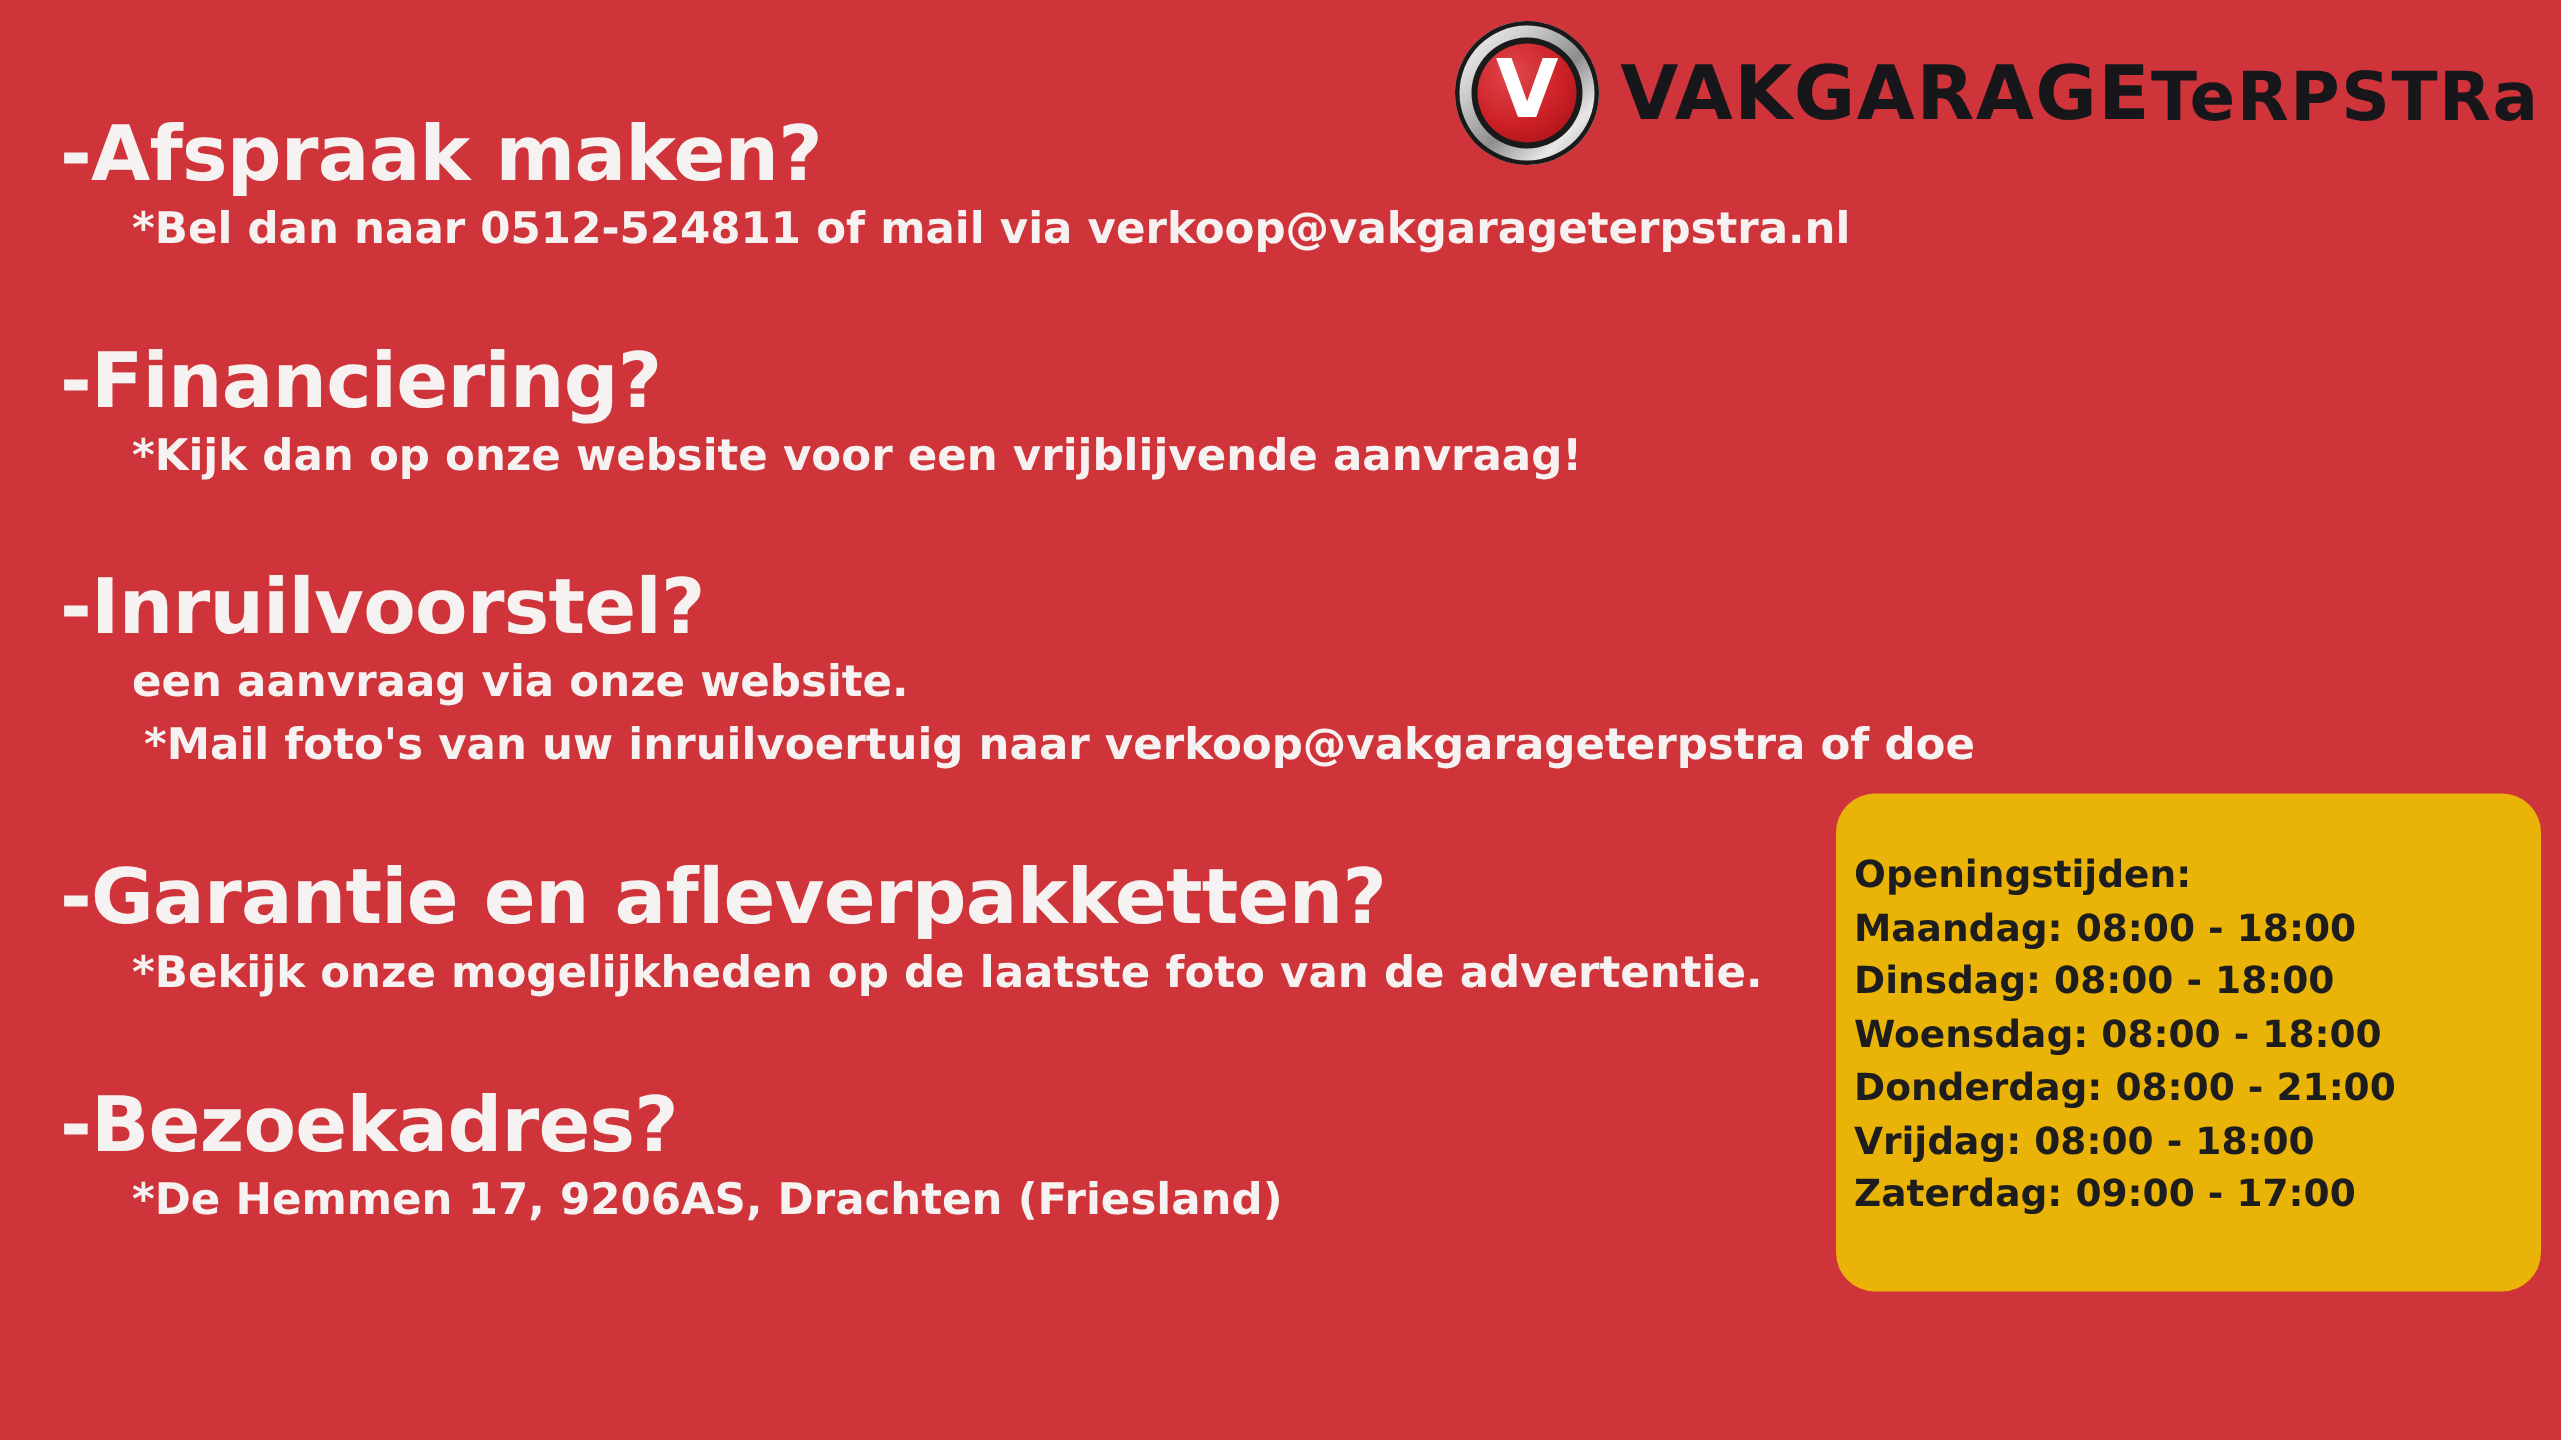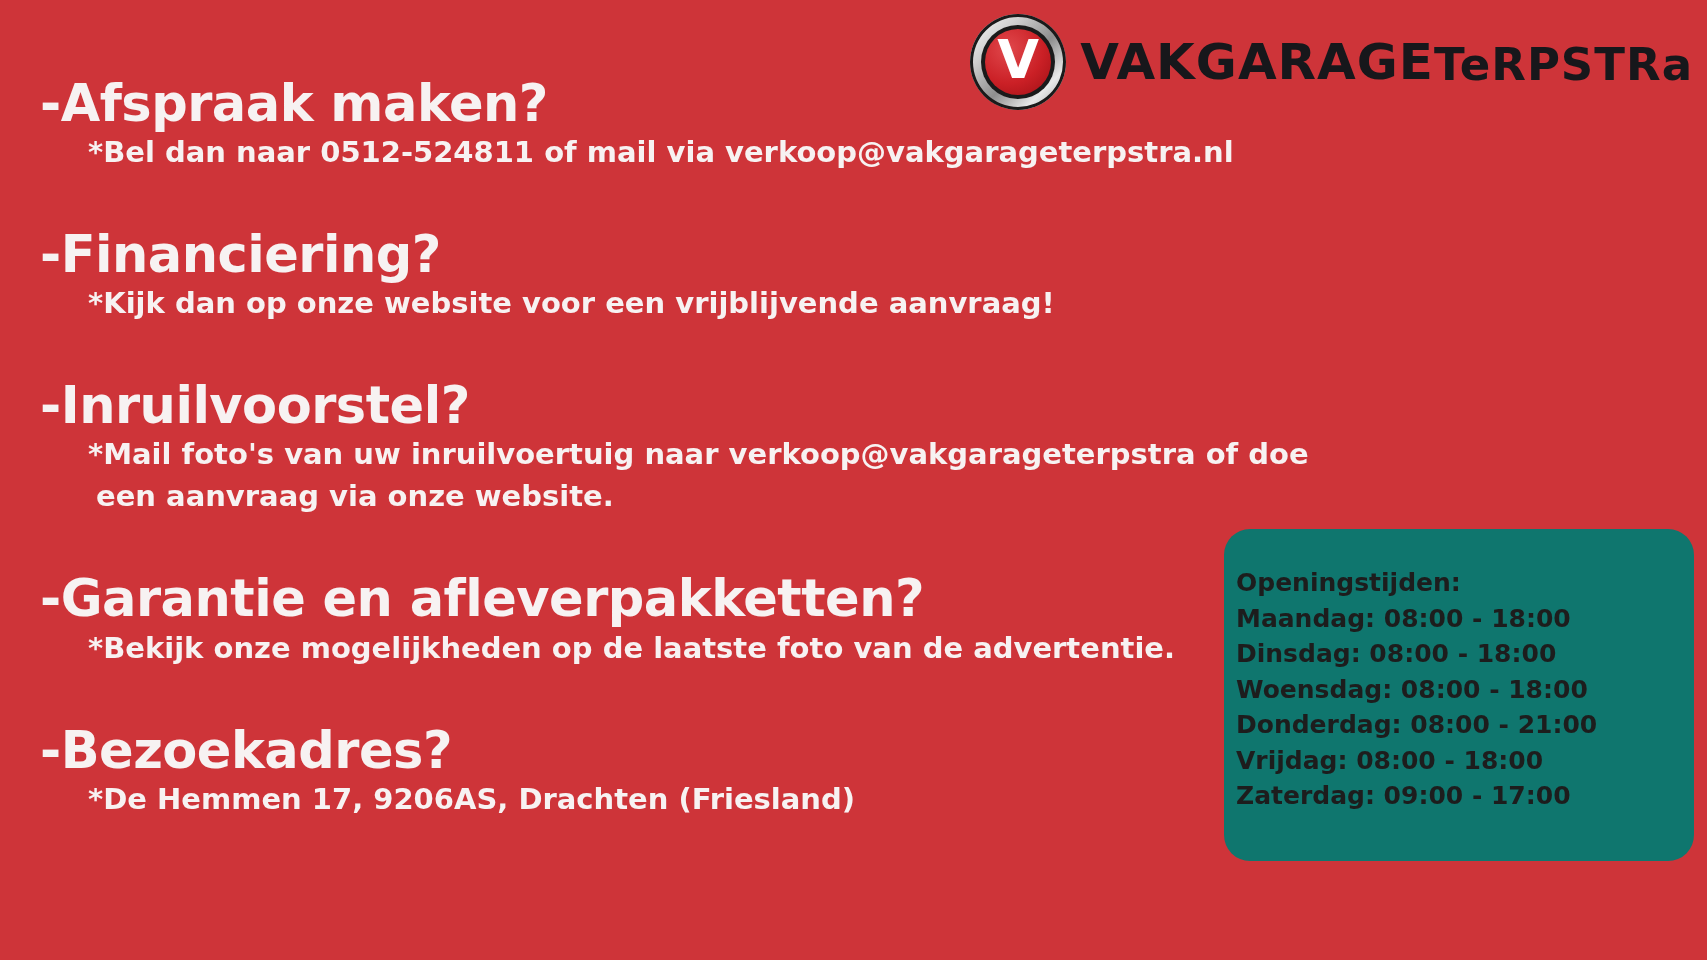--- a/index.html
+++ b/index.html
@@ -127,21 +127,21 @@
   .subline + .subline { margin-left: 56px; }
   .spacer-m { height: 30px; }
 
   
   .hours-card {
     position: absolute;
     left: 1224px;
     top: 529px;
     width: 470px;
     height: 332px;
-    background: #0f766e;
+    background: #eab308;
     border-radius: 26px;
     box-sizing: border-box;
     padding: 36px 0 0 12px;
   }
   .hours-line {
     color: #1d1d1d;
     font-family: "DejaVu Sans", sans-serif;
     font-weight: 700;
     font-size: 25px;
     line-height: 1.42;
@@ -177,22 +177,22 @@
 
     <div class="block">
       <div class="heading">-Financiering?</div>
       <div class="subline">*Kijk dan op onze website voor een vrijblijvende aanvraag!</div>
     </div>
 
     <div class="spacer-m"></div>
 
     <div class="block">
       <div class="heading">-Inruilvoorstel?</div>
+      <div class="subline">een aanvraag via onze website.</div>
       <div class="subline">*Mail foto's van uw inruilvoertuig naar verkoop@vakgarageterpstra of doe</div>
-      <div class="subline">een aanvraag via onze website.</div>
     </div>
 
     <div class="spacer-m"></div>
 
     <div class="block">
       <div class="heading">-Garantie en afleverpakketten?</div>
       <div class="subline">*Bekijk onze mogelijkheden op de laatste foto van de advertentie.</div>
     </div>
 
     <div class="spacer-m"></div>

